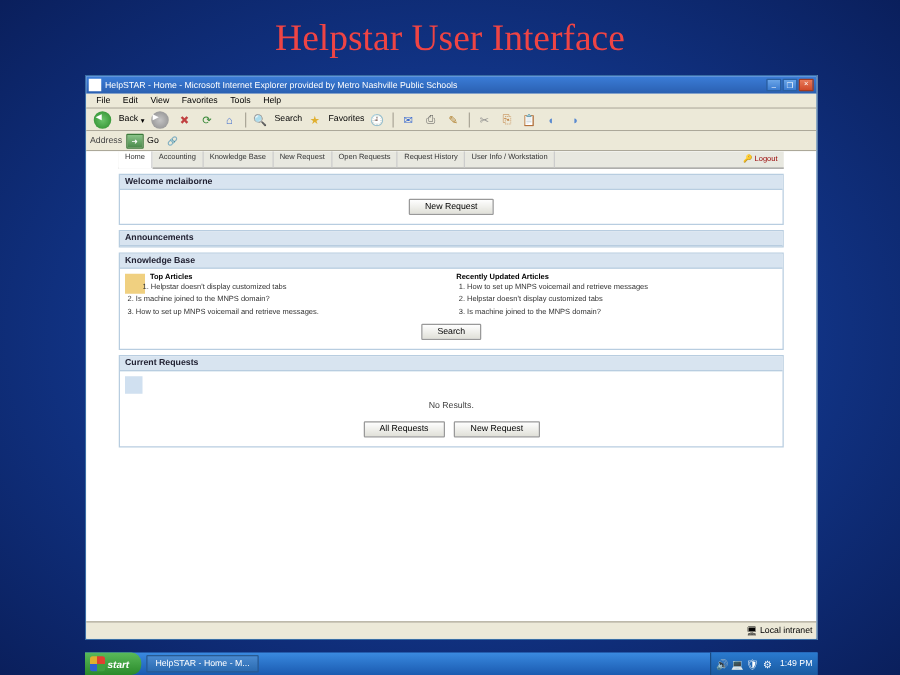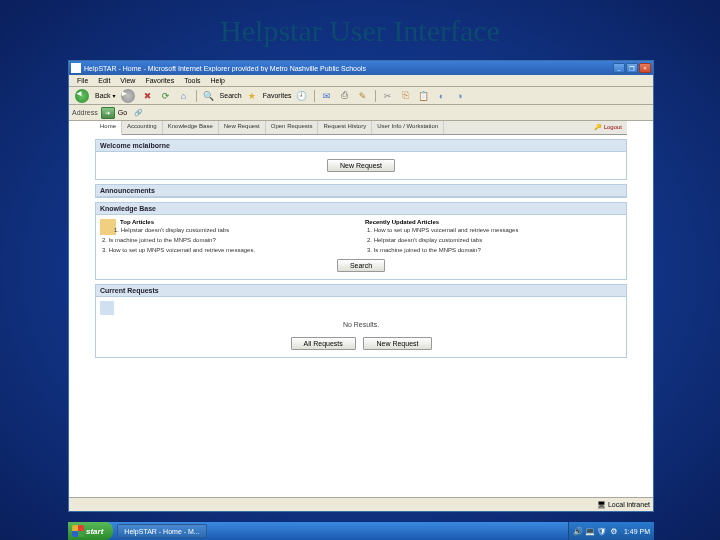--- a/index.html
+++ b/index.html
@@ -1,17 +1,17 @@
 <!DOCTYPE html>
 <html><head>
 <meta charset="utf-8">
 <style>
   * { margin:0; padding:0; box-sizing:border-box; }
   body { width:720px; height:540px; background:radial-gradient(ellipse at center, #1a4db8 0%, #0a1f5c 100%); font-family:Tahoma,Arial,sans-serif; overflow:hidden; }
-  .slide-title { color:#0c4a6e; font-size:30px; font-family:"Times New Roman",serif; text-align:center; padding:14px 0 8px; font-weight:normal; }
+  .slide-title { color:#ef4444; font-size:30px; font-family:"Times New Roman",serif; text-align:center; padding:14px 0 8px; font-weight:normal; }
   .browser { position:absolute; top:60px; left:68px; width:586px; height:452px; background:#fff; border:1px solid #3a6ea5; font-size:7px; }
   .titlebar { height:14px; background:linear-gradient(#3b7dd8,#2a5fb0); display:flex; align-items:center; color:#fff; padding:0 2px; }
   .tb-icon { width:10px; height:10px; background:#fff; margin-right:3px; }
   .tb-text { flex:1; font-size:7px; white-space:nowrap; overflow:hidden; }
   .winbtns { display:flex; gap:1px; }
   .winbtn { width:12px; height:10px; background:linear-gradient(#6aa5e8,#3a7bd0); border:1px solid #2a5fa0; border-radius:1px; display:flex; align-items:center; justify-content:center; color:#fff; font-size:6px; cursor:pointer; }
   .winbtn.close { background:linear-gradient(#e87a5a,#d04a2a); border-color:#a03a20; }
   .menubar { height:12px; background:#ece9d8; display:flex; align-items:center; padding:0 3px; border-bottom:1px solid #aca899; }
   .menu-item { padding:0 5px; font-size:7px; color:#000; cursor:pointer; }
   .toolbar { height:18px; background:#ece9d8; display:flex; align-items:center; padding:0 3px; gap:2px; border-bottom:1px solid #aca899; }

